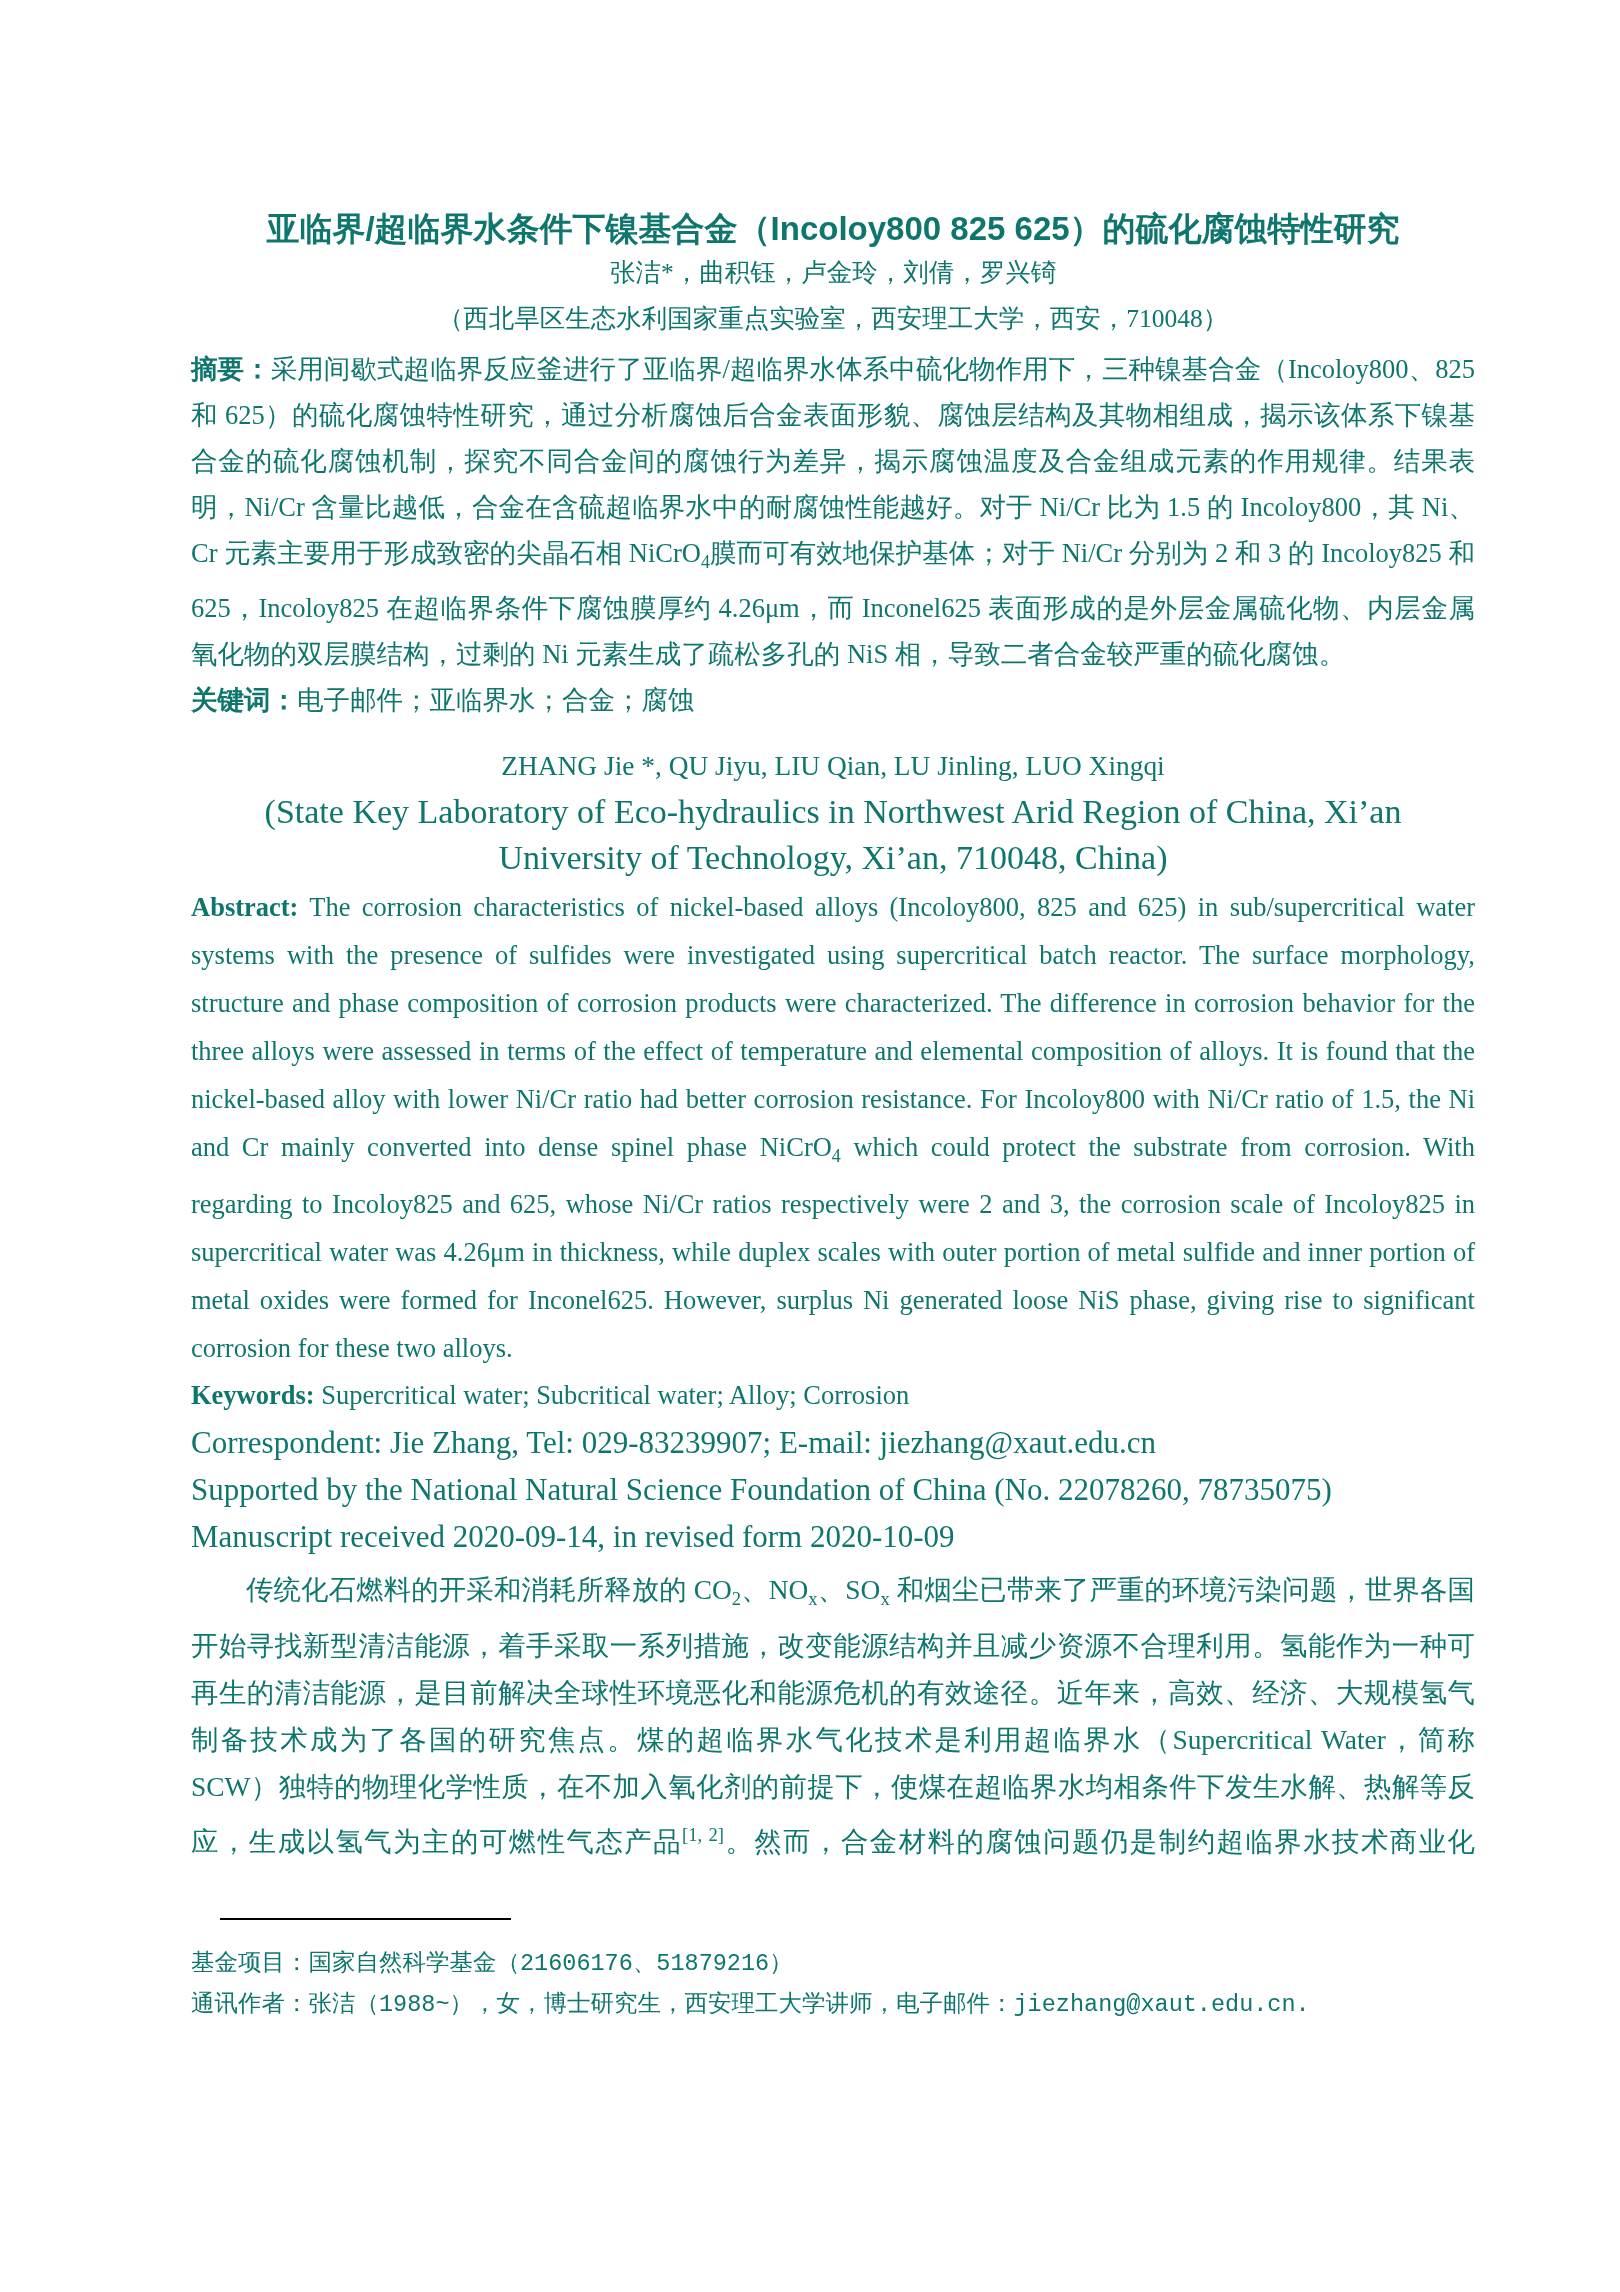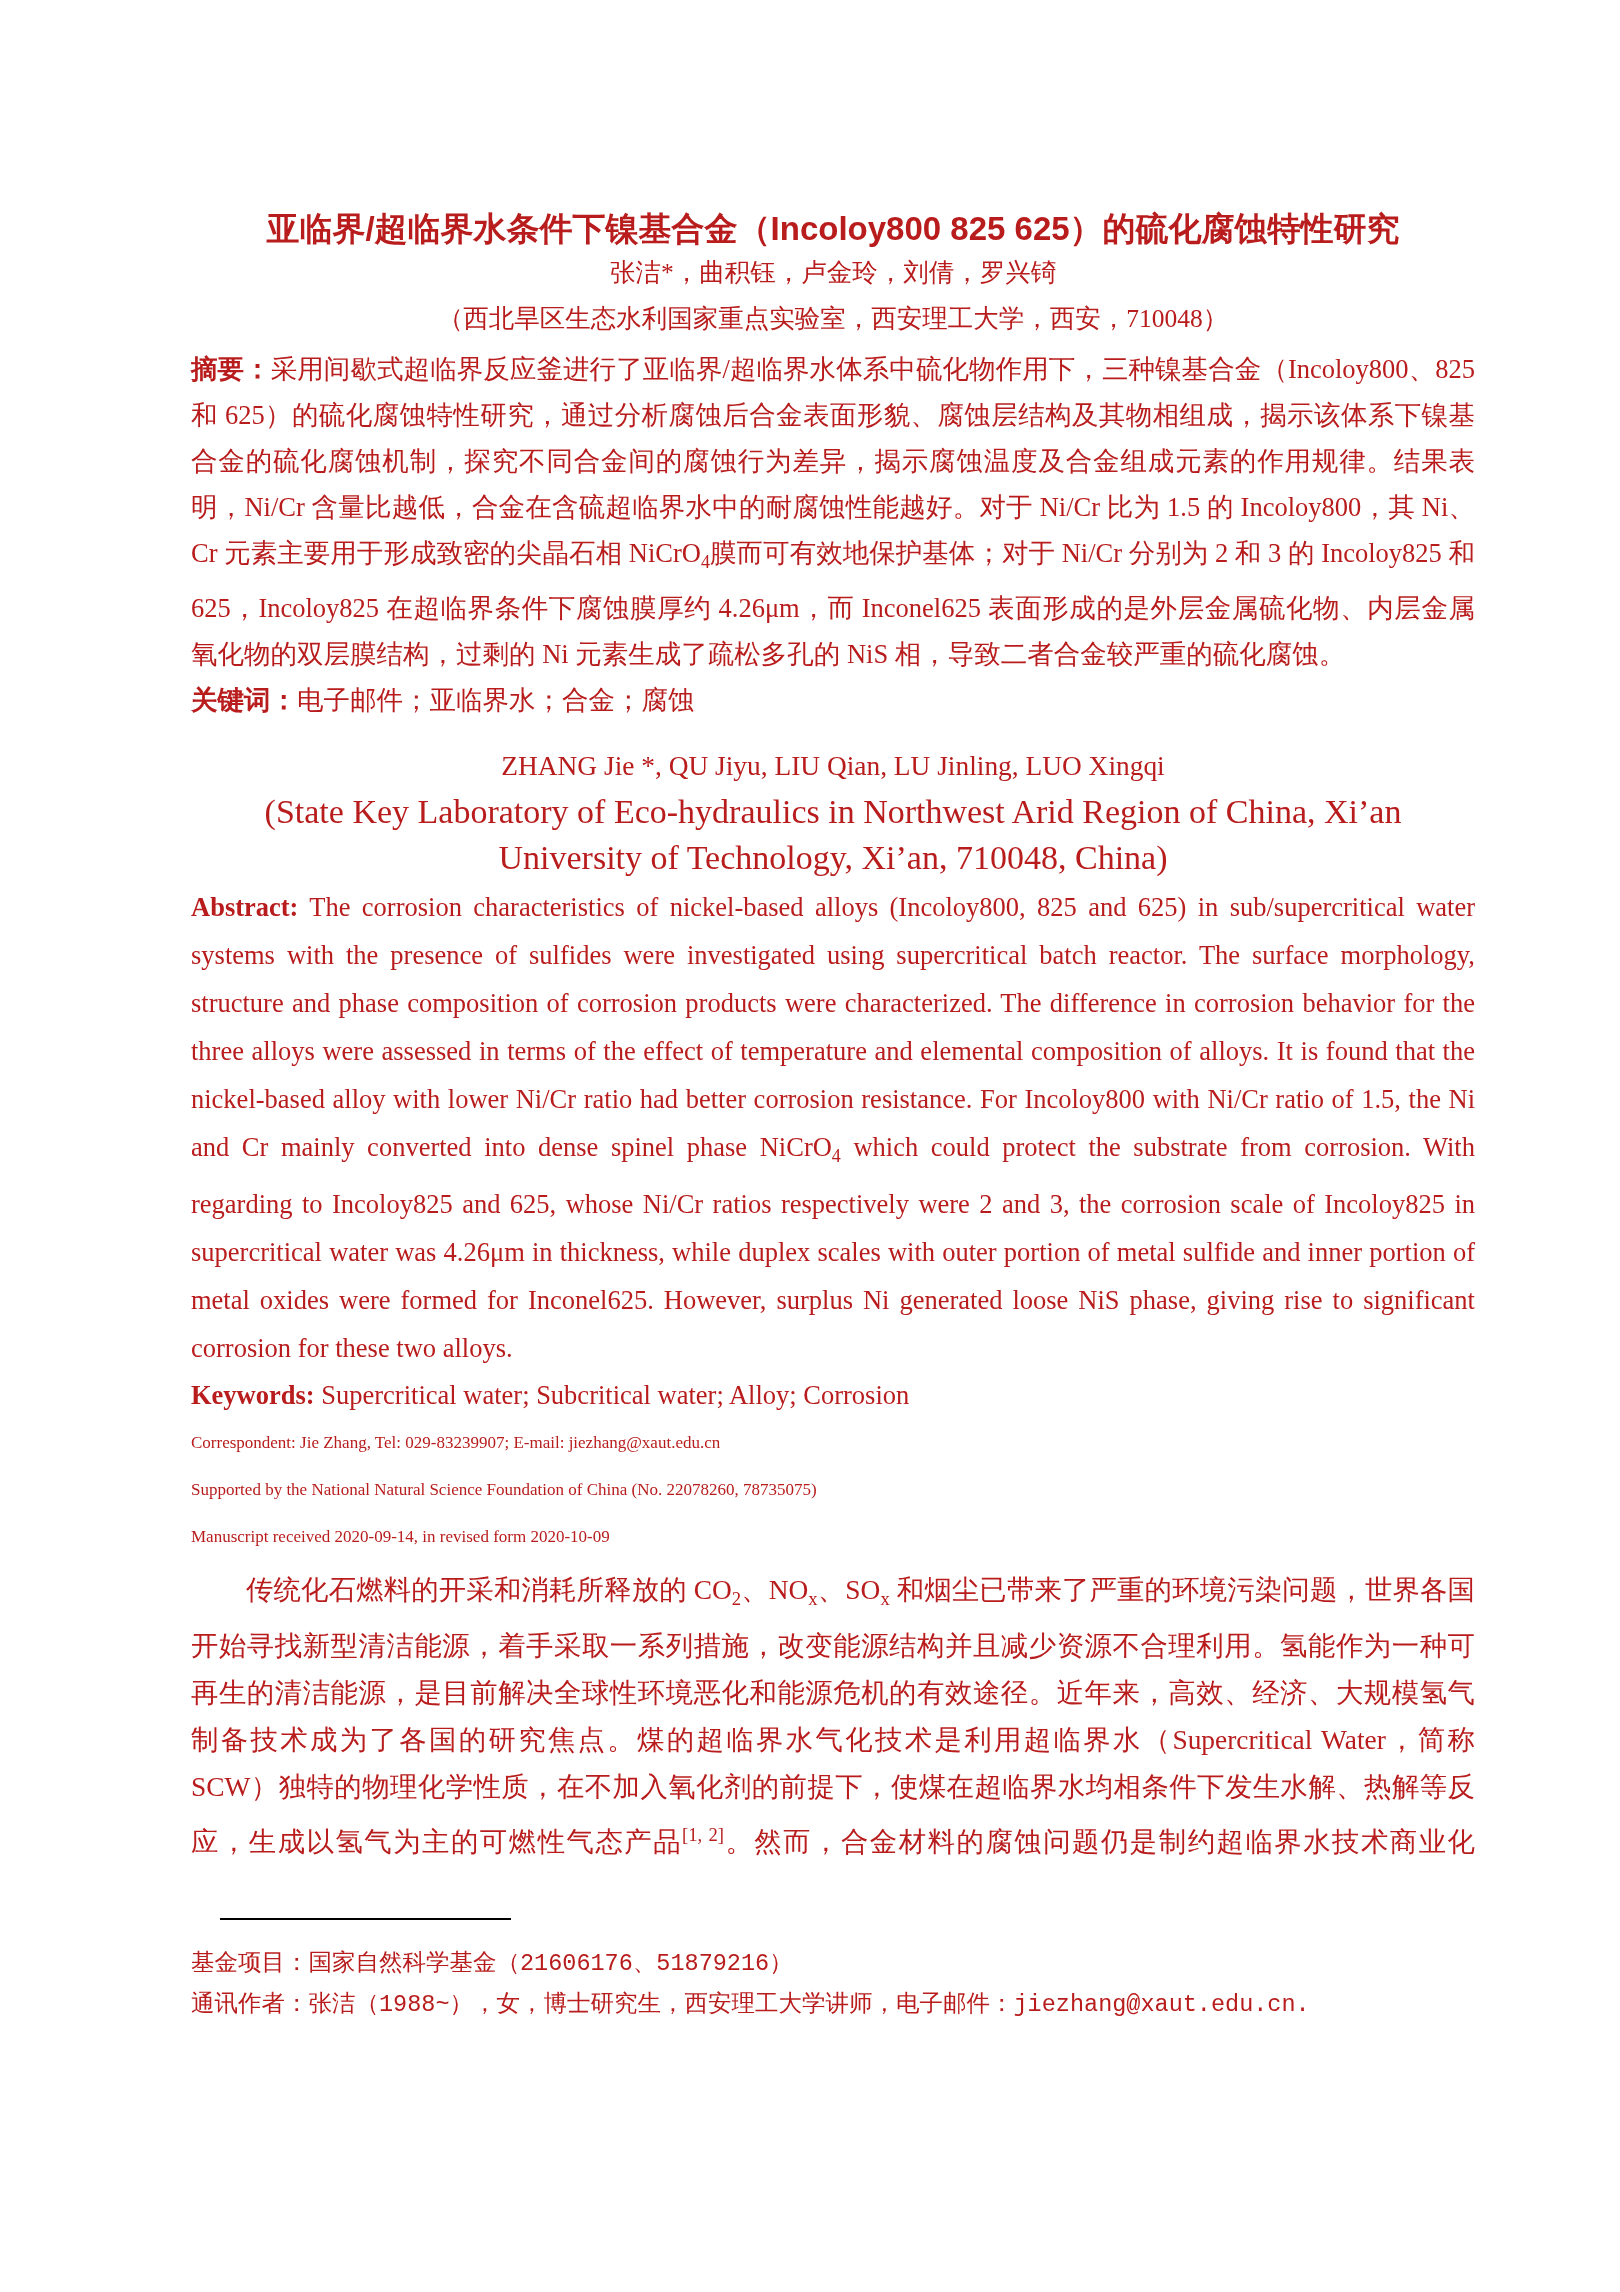--- a/index.html
+++ b/index.html
@@ -1,21 +1,21 @@
 <!DOCTYPE html>
 <html><head>
 <meta charset="utf-8">
 <style>
   html, body { margin: 0; padding: 0; background: #e8e8e8; }
   .page {
     position: relative;
     width: 1620px;
     height: 2293px;
     background: #ffffff;
-    color: #b91c1c;
+    color: #0f766e;
     font-family: "Liberation Serif", "DejaVu Serif", serif;
     overflow: hidden;
   }
   .content {
     position: absolute;
     left: 191px;
     top: 0;
     width: 1284px;
   }
   .zh-title {
@@ -76,21 +76,21 @@
     line-height: 48px;
     text-align: justify;
   }
   .en-abstract .label-en, .en-keywords .label-en { font-weight: bold; }
   .en-keywords {
     font-size: 26.5px;
     line-height: 47px;
     text-align: left;
   }
   .meta-line {
-    font-size: 17px;
+    font-size: 31px;
     line-height: 47px;
     text-align: left;
   }
   .body-para {
     margin-top: 7px;
     font-size: 27.4px;
     line-height: 47px;
     text-align: justify;
     text-align-last: justify;
     text-indent: 55px;

